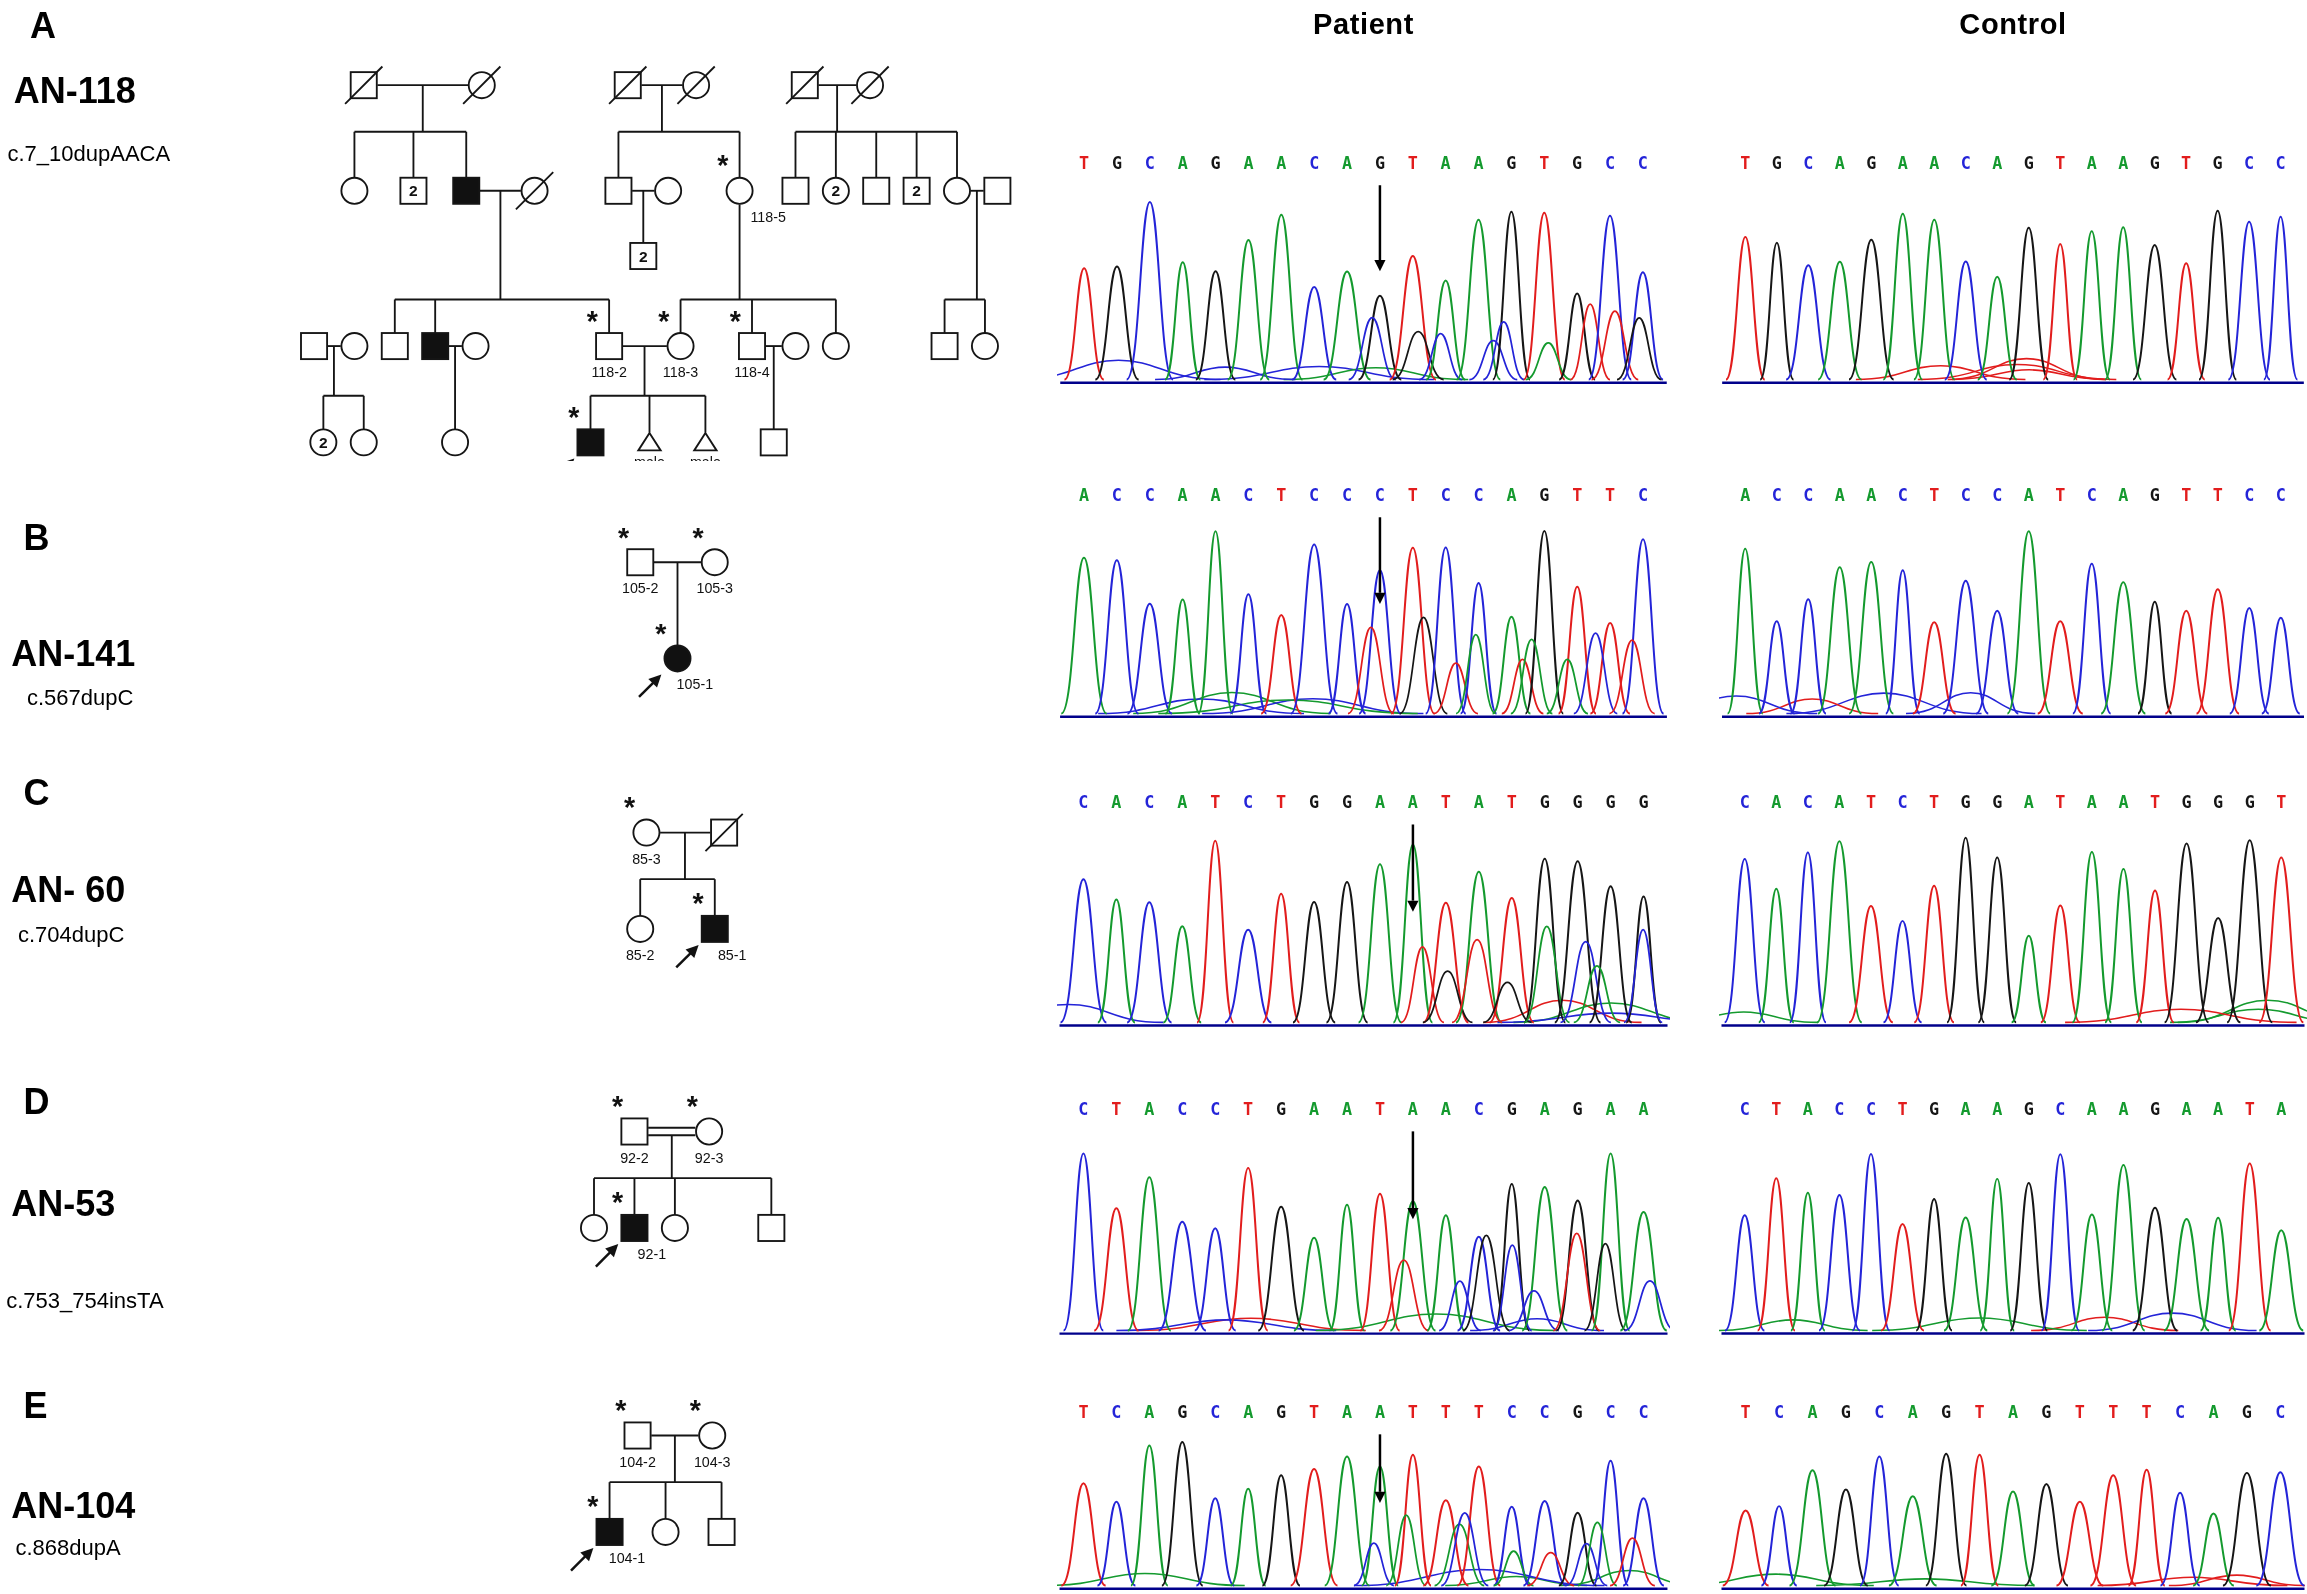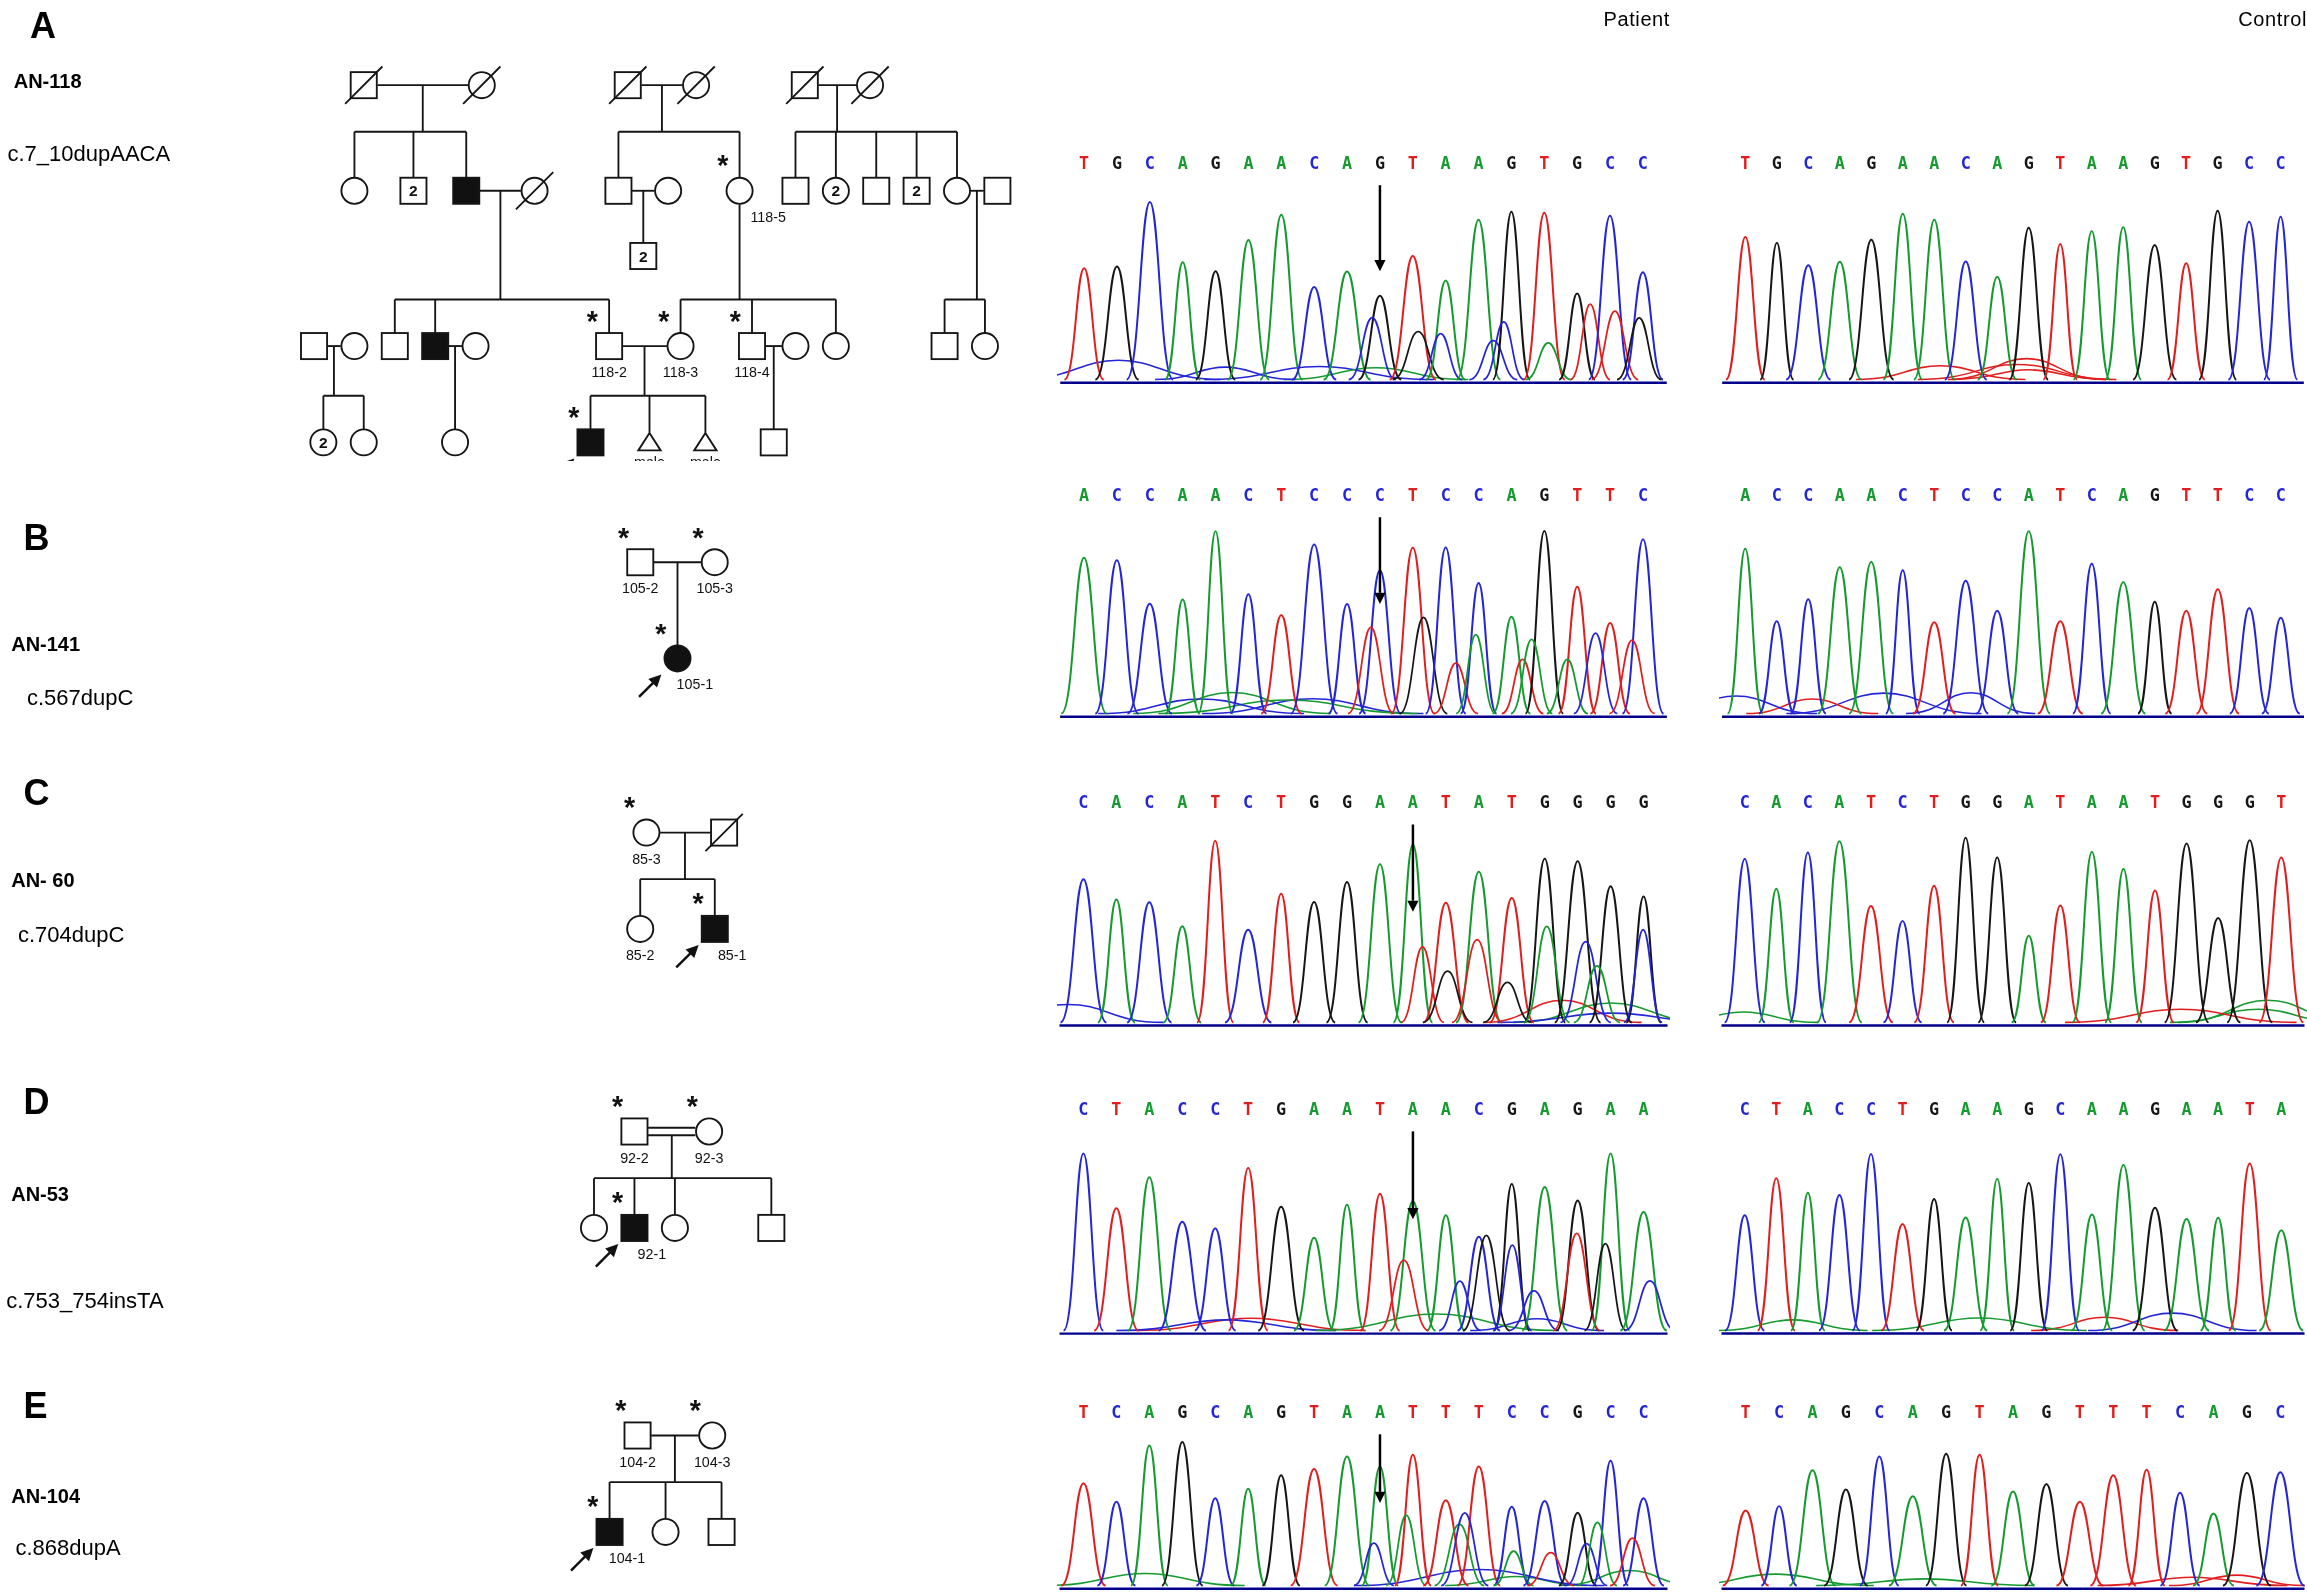--- a/index.html
+++ b/index.html
@@ -1,22 +1,22 @@
 <!DOCTYPE html>
 <html style="font-size:10px"><head>
 <meta charset="utf-8">
 <style>
   *{box-sizing:border-box}
   html,body{margin:0;padding:0}
   body{width:2307px;height:1594px;position:relative;background:#fff;color:#000;
        font-family:"Liberation Sans",sans-serif;overflow:hidden}
   .abs{position:absolute}
-  .hdr{font-weight:normal;font-size:20px;text-align:right;letter-spacing:0.6px}
+  .hdr{font-weight:bold;font-size:29px;text-align:center;letter-spacing:0.6px}
   .panel-letter{font-weight:bold;font-size:36px}
-  .family{font-weight:bold;font-size:20px}
+  .family{font-weight:bold;font-size:36px}
   .mutation{font-weight:normal;font-size:22px}
   .chrom{background:#fff}
   svg{display:block}
 </style>
 </head>
 <body>
 
 <div>
 
   <div class="abs hdr" style="left:1057px;top:7.5px;width:613px">Patient</div>

